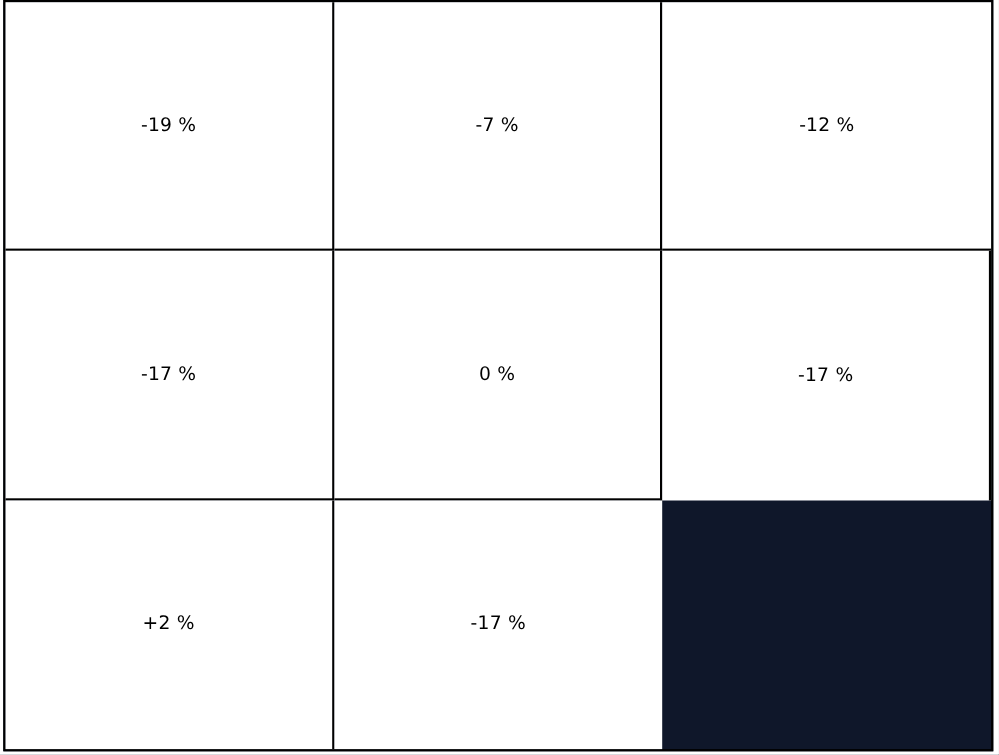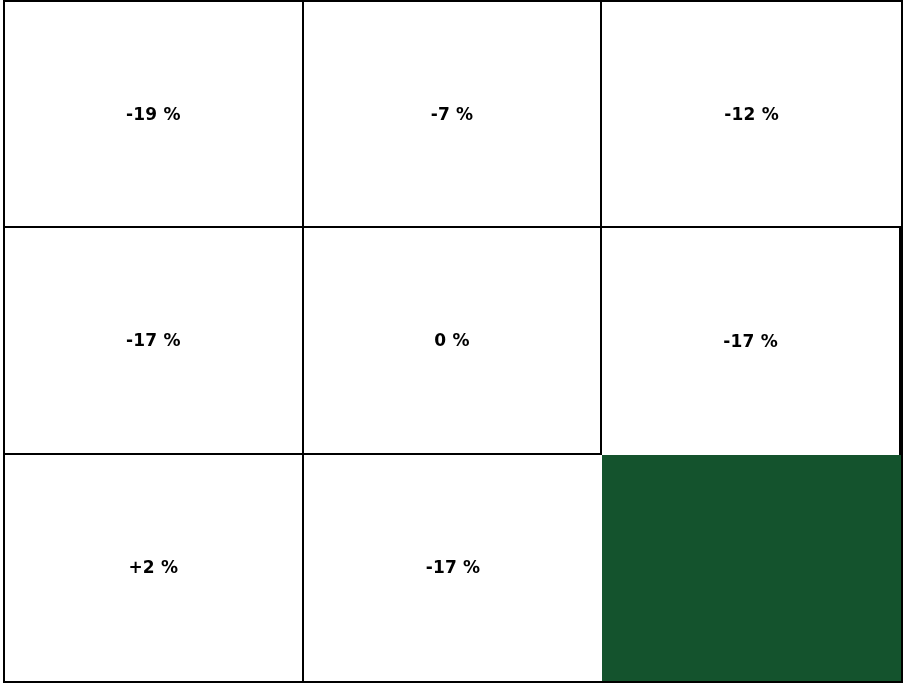--- a/index.html
+++ b/index.html
@@ -23,22 +23,21 @@
     position: absolute;
     left: 3px;
     top: 0px;
     width: 900px;
     height: 683px;
     box-sizing: border-box;
     display: grid;
     grid-template-columns: 1fr 1fr 1fr;
     grid-template-rows: 1fr 1fr 1fr;
     border: 2px solid #000000;
-    background: #14532d;
-    font-weight: bold;
+    background: #0f172a;
   }
   .cell {
     position: relative;
     box-sizing: border-box;
     display: flex;
     align-items: center;
     justify-content: center;
     background: #ffffff;
     border-right: 2px solid #000000;
     border-bottom: 2px solid #000000;

